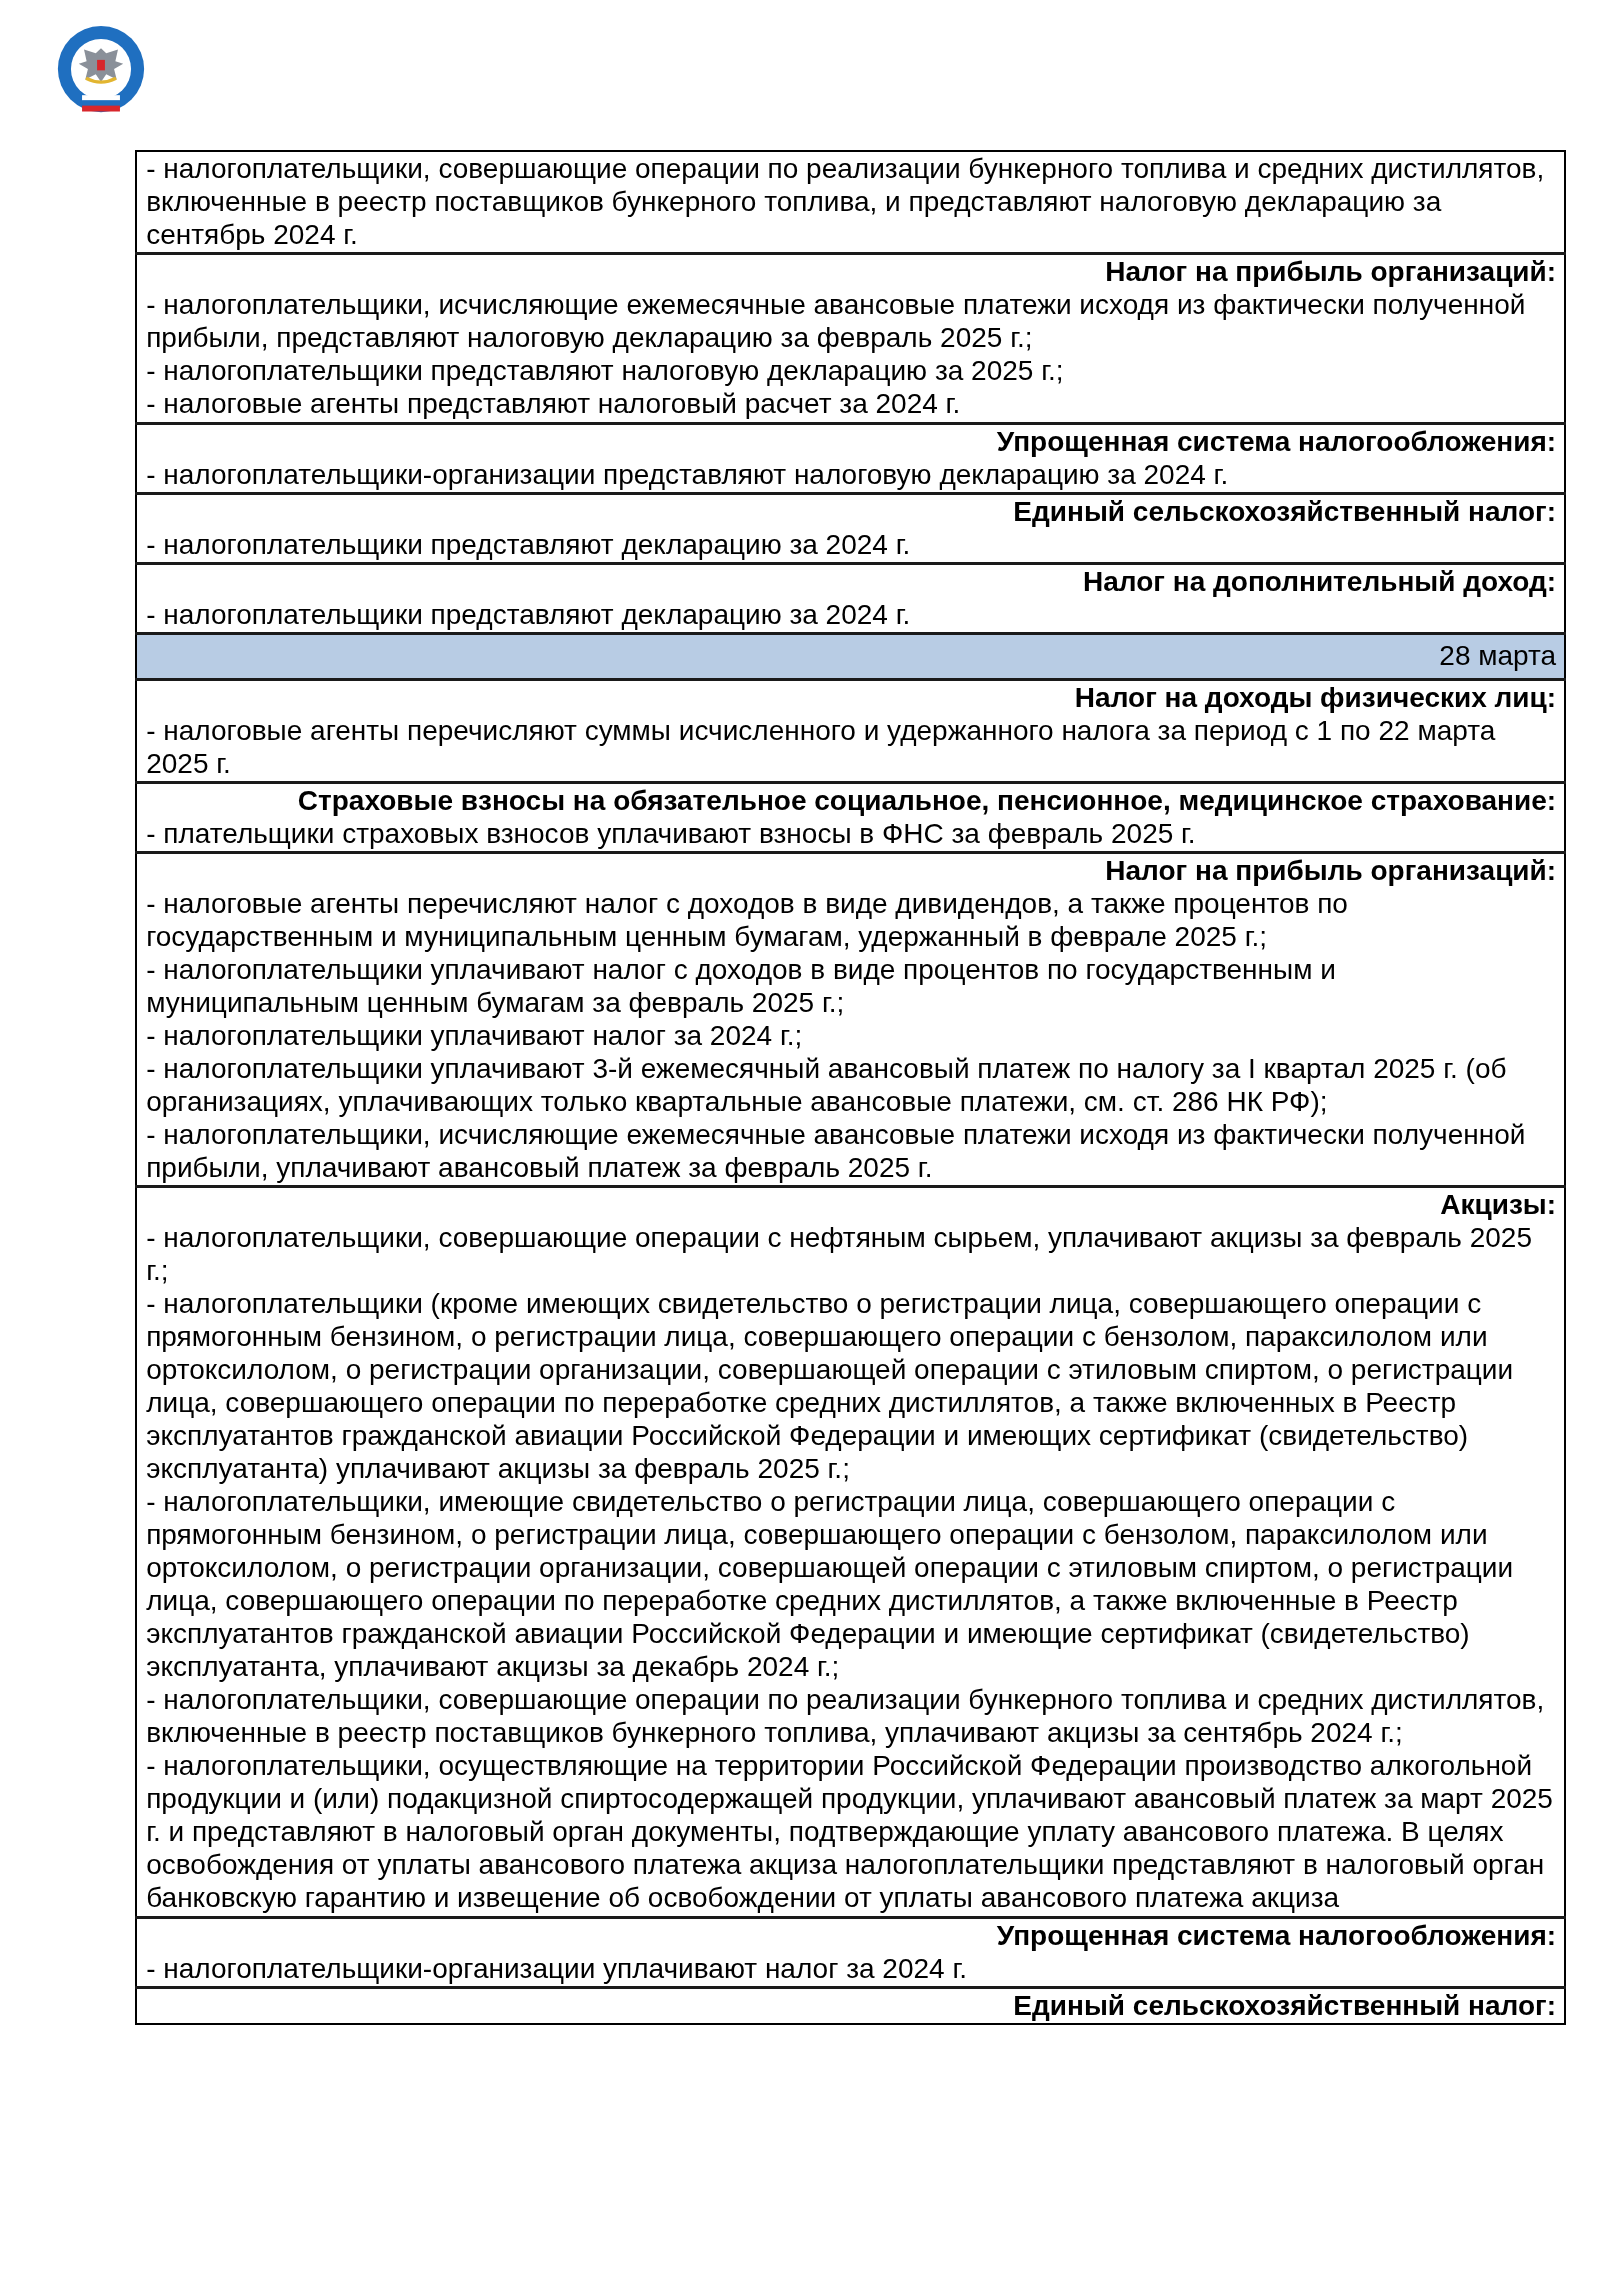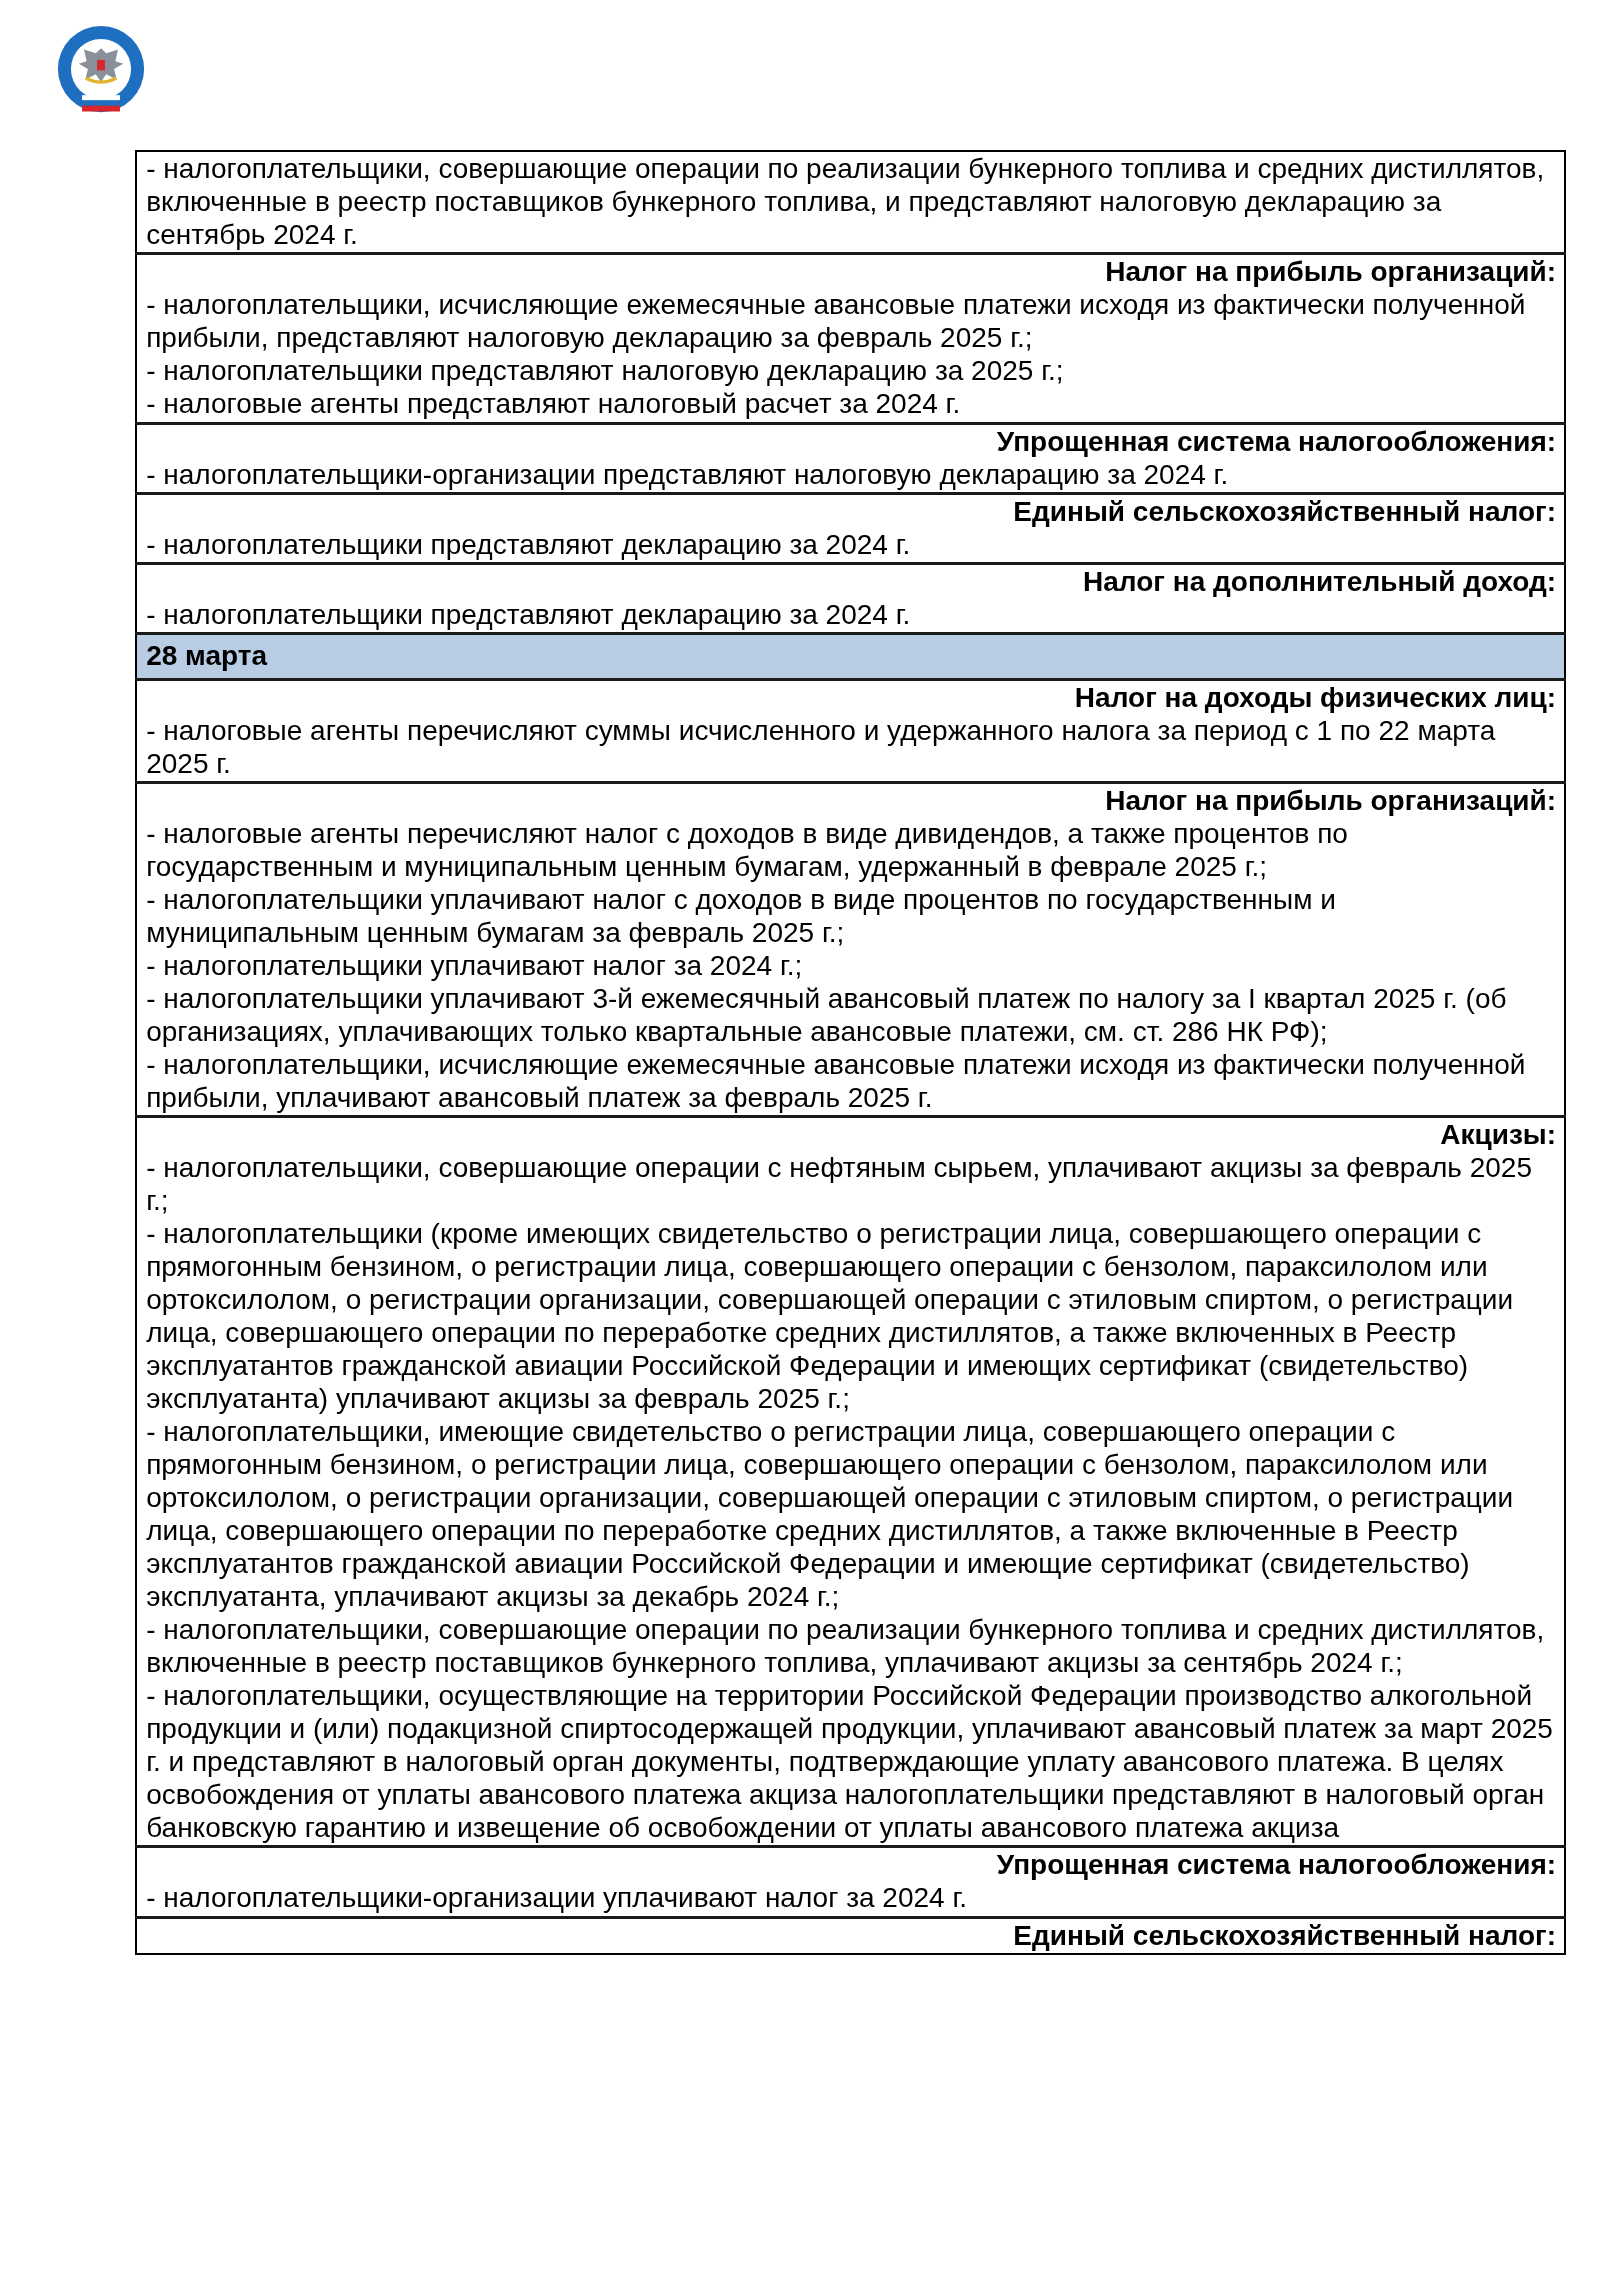--- a/index.html
+++ b/index.html
@@ -5,21 +5,21 @@
   html, body { margin: 0; padding: 0; background: #ffffff; }
   body { width: 1623px; height: 2295px; position: relative; overflow: hidden;
          font-family: "Liberation Sans", "DejaVu Sans", sans-serif; color: #000; }
   .header { position: absolute; left: 52px; top: 18.3px; height: 105px; display: flex; align-items: center; }
   .logo { width: 98px; height: 98px; margin-right: 39px; }
   .org-title { font-size: 37px; line-height: 46px; font-weight: 400; width: 589px; margin-top: -3.9px; }
   .doc-table { position: absolute; left: 135px; top: 150px; width: 1431px; border-collapse: collapse; }
   .doc-table td { border: 2.6px solid #000; padding: 0 7.9px 1.3px 9.2px; font-size: 28px; line-height: 33px; vertical-align: top; }
   .doc-table tr:not(:first-child) td { border-top: 3.3px solid #1a1a1a; }
   .sec-title { font-weight: 700; text-align: right; }
-  .date-row td { background: #b8cce4; font-weight: 700; text-align: left; padding-top: 3.9px; padding-bottom: 5.2px; }
+  .date-row td { background: #b8cce4; font-weight: 400; text-align: right; padding-top: 3.9px; padding-bottom: 5.2px; }
   .line { display: block; }
 </style>
 </head>
 <body>
 
 <div class="header">
   <svg class="logo" viewBox="0 0 150 150">
     <circle cx="75" cy="72" r="66" fill="#1f6fc0"></circle>
     <circle cx="75" cy="72" r="46" fill="#ffffff"></circle>
     <path d="M75 40 l-8 8 -18 -6 4 18 -12 4 14 8 -4 16 16 -8 8 12 8 -12 16 8 -4 -16 14 -8 -12 -4 4 -18 -18 6z" fill="#8a9099"></path>
@@ -70,20 +70,26 @@
         </td>
       </tr>
       <tr>
         <td>
           <div class="sec-title">Налог на доходы физических лиц:</div>
           <span class="line">- налоговые агенты перечисляют суммы исчисленного и удержанного налога за период с 1 по 22 марта 2025 г.</span>
         </td>
       </tr>
       <tr>
         <td>
+          <div class="sec-title">Страховые взносы на обязательное социальное, пенсионное, медицинское страхование:</div>
+          <span class="line">- плательщики страховых взносов уплачивают взносы в ФНС за февраль 2025 г.</span>
+        </td>
+      </tr>
+      <tr>
+        <td>
           <div class="sec-title">Налог на прибыль организаций:</div>
           <span class="line">- налоговые агенты перечисляют налог с доходов в виде дивидендов, а также процентов по государственным и муниципальным ценным бумагам, удержанный в феврале 2025 г.;</span>
           <span class="line">- налогоплательщики уплачивают налог с доходов в виде процентов по государственным и муниципальным ценным бумагам за февраль 2025 г.;</span>
           <span class="line">- налогоплательщики уплачивают налог за 2024 г.;</span>
           <span class="line">- налогоплательщики уплачивают 3-й ежемесячный авансовый платеж по налогу за I квартал 2025 г. (об организациях, уплачивающих только квартальные авансовые платежи, см. ст. 286 НК РФ);</span>
           <span class="line">- налогоплательщики, исчисляющие ежемесячные авансовые платежи исходя из фактически полученной прибыли, уплачивают авансовый платеж за февраль 2025 г.</span>
         </td>
       </tr>
       <tr>
         <td>

